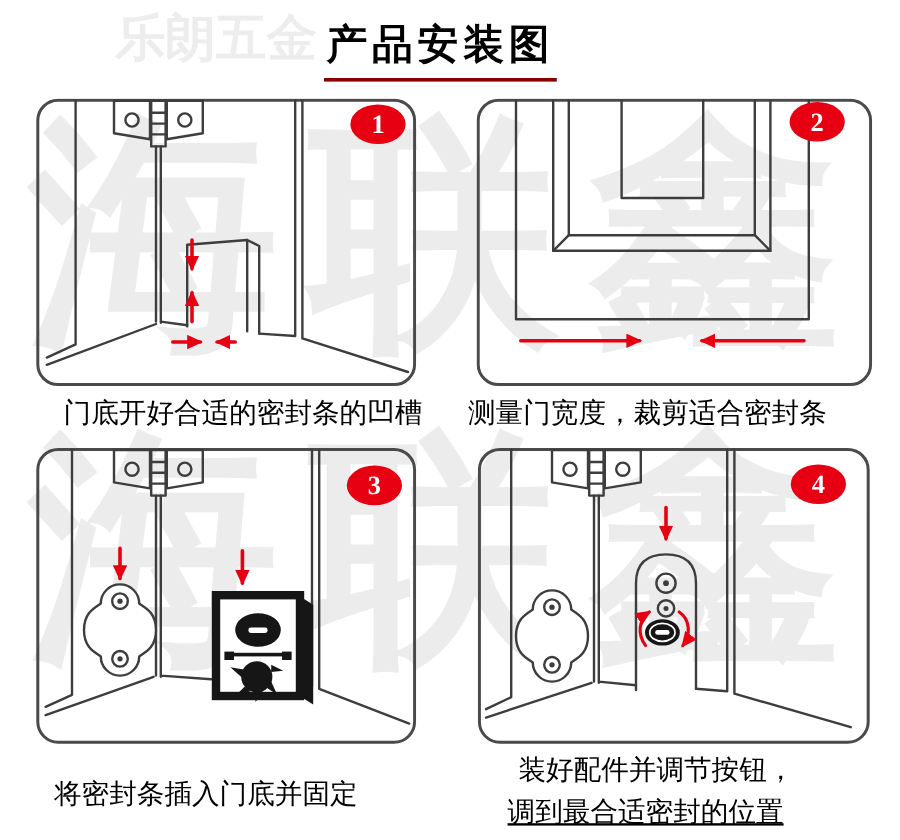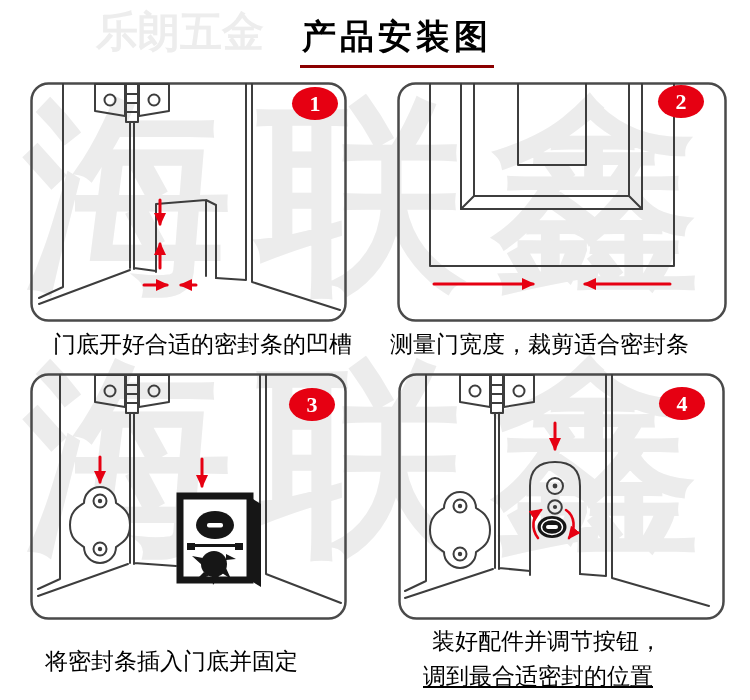--- a/index.html
+++ b/index.html
@@ -10,21 +10,21 @@
       font-size:208px;line-height:1;letter-spacing:26px;color:var(--watermark,#ececec);
       z-index:1;pointer-events:none;white-space:nowrap;}
   .wm-a{top:92px;}
   .wm-b{top:354px;}
   .logo-echo{position:absolute;left:96px;top:4px;font-size:42px;font-weight:bold;
       color:#ededed;z-index:1;pointer-events:none;white-space:nowrap;}
   
   .logo{position:absolute;left:45px;top:8px;z-index:3;font-weight:bold;font-size:39px;
         letter-spacing:0px;white-space:nowrap;}
   .logo sup{font-size:14px;position:relative;top:-16px;font-weight:bold;}
-  .title{position:absolute;left:300px;top:14px;z-index:3;font-weight:bold;font-size:34px;
+  .title{position:absolute;left:270px;top:14px;z-index:3;font-weight:bold;font-size:34px;
          letter-spacing:4px;padding:0 2px 5px 2px;border-bottom:3px solid var(--title-underline,#8b0000);
          white-space:nowrap;}
   
   .panel{position:absolute;z-index:2;}
   .p1{left:30px;top:82px;}
   .p2{left:397px;top:82px;}
   .p3{left:30px;top:373px;}
   .p4{left:398px;top:373px;}
   
   .bd{fill:none;stroke:#4a4a4a;stroke-width:2.5px;}

